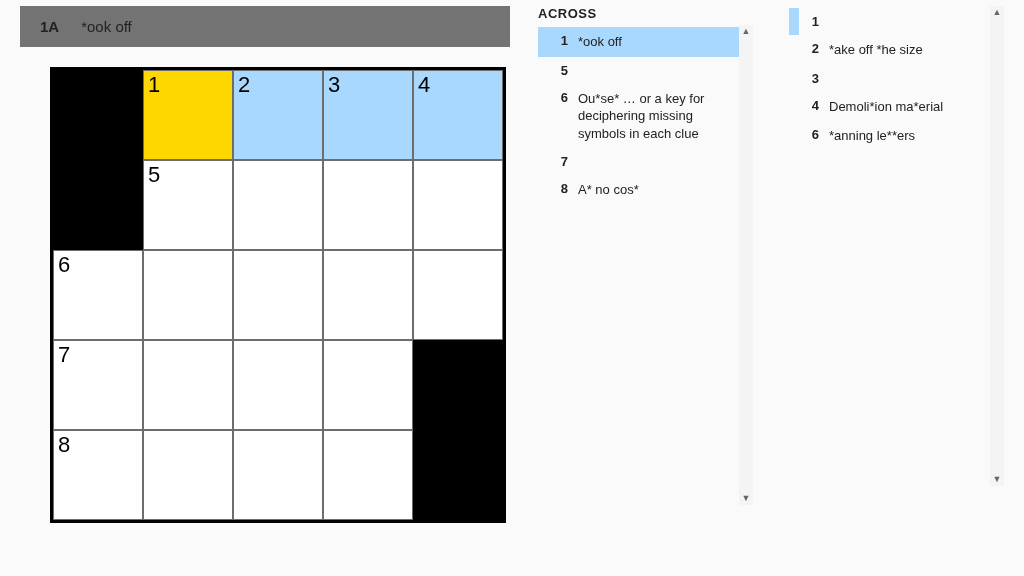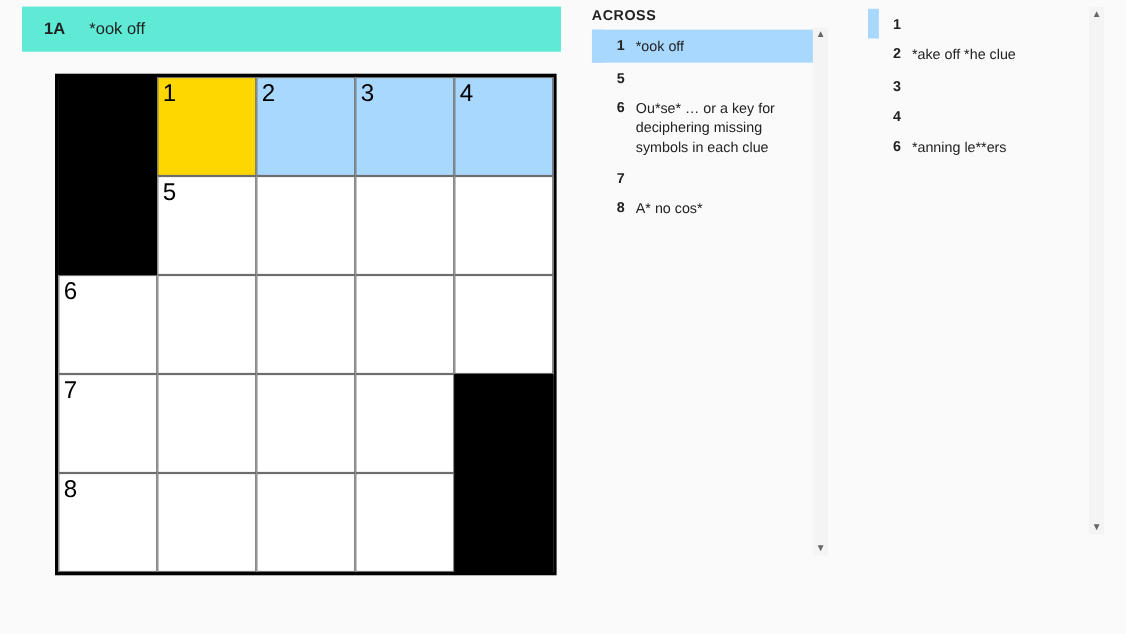--- a/index.html
+++ b/index.html
@@ -12,21 +12,21 @@
   .wrap {
     display: flex;
     gap: 28px;
     padding: 6px 20px 20px 20px;
     align-items: flex-start;
   }
   .left {
     width: 500px;
   }
   .cluebar {
-    background: #5eead4;
+    background: #737373;
     padding: 12px 20px;
     display: flex;
     align-items: baseline;
     gap: 22px;
     margin-bottom: 20px;
   }
   .cluebar .num {
     font-weight: bold;
     font-size: 15px;
   }
@@ -223,27 +223,28 @@
     </div>
 
     <div class="list">
       <div class="scroll">
         <div class="items" id="down-items">
             <div class="item sel-side">
               <span class="inum">1</span>
             </div>
             <div class="item">
               <span class="inum">2</span>
-              <span class="itxt">*ake off *he clue</span>
+              <span class="itxt">*ake off *he size</span>
             </div>
             <div class="item">
               <span class="inum">3</span>
             </div>
             <div class="item">
               <span class="inum">4</span>
+              <span class="itxt">Demoli*ion ma*erial</span>
             </div>
             <div class="item">
               <span class="inum">6</span>
               <span class="itxt">*anning le**ers</span>
             </div>
           </div>
         <div class="scrollbar">
           <span class="arrow">▲</span>
           <span class="arrow">▼</span>
         </div>

